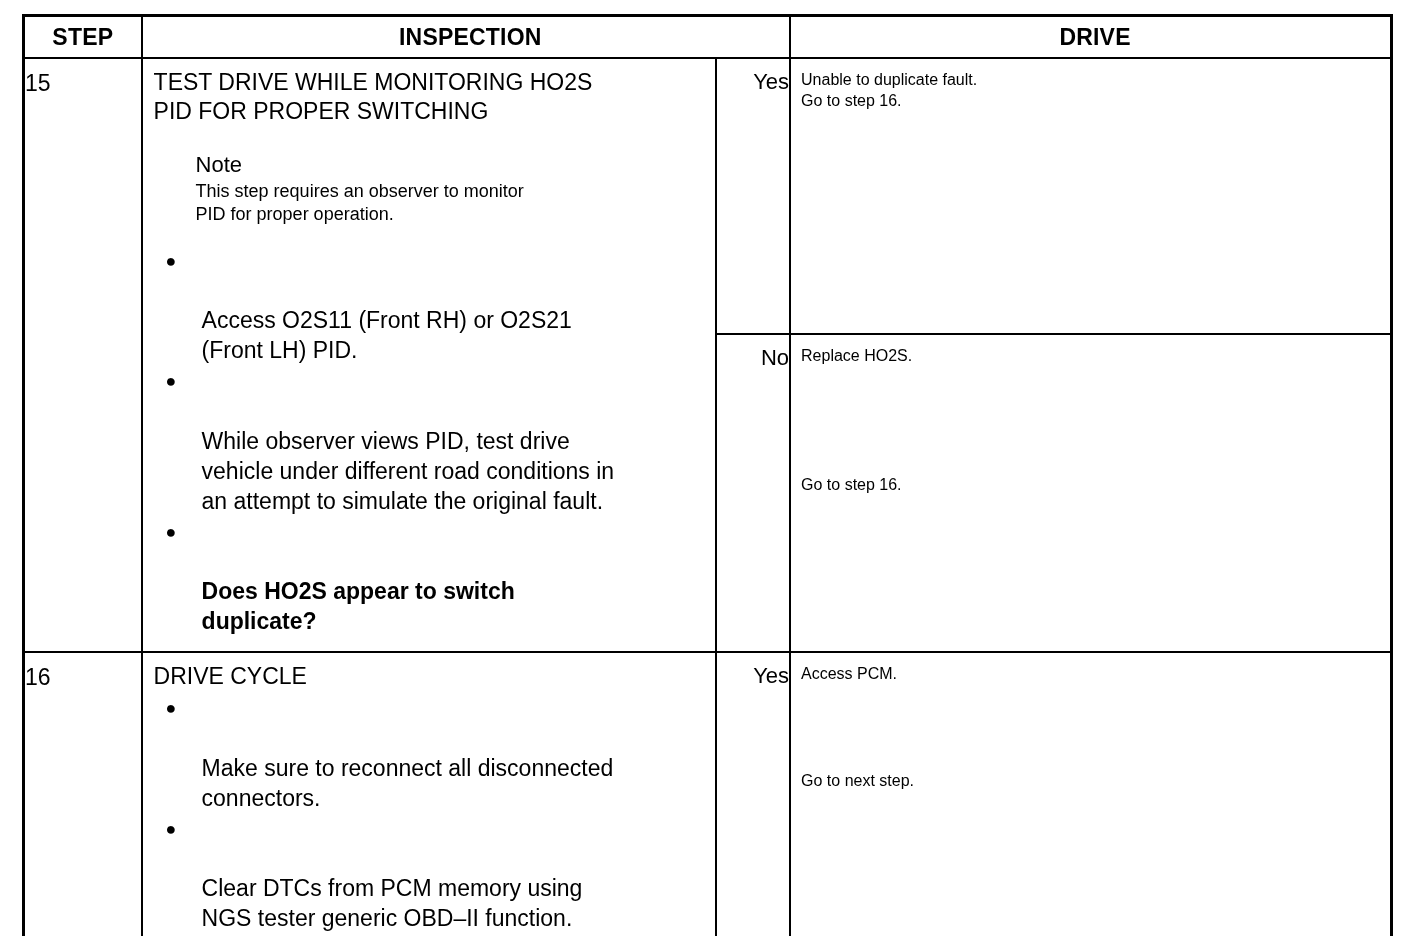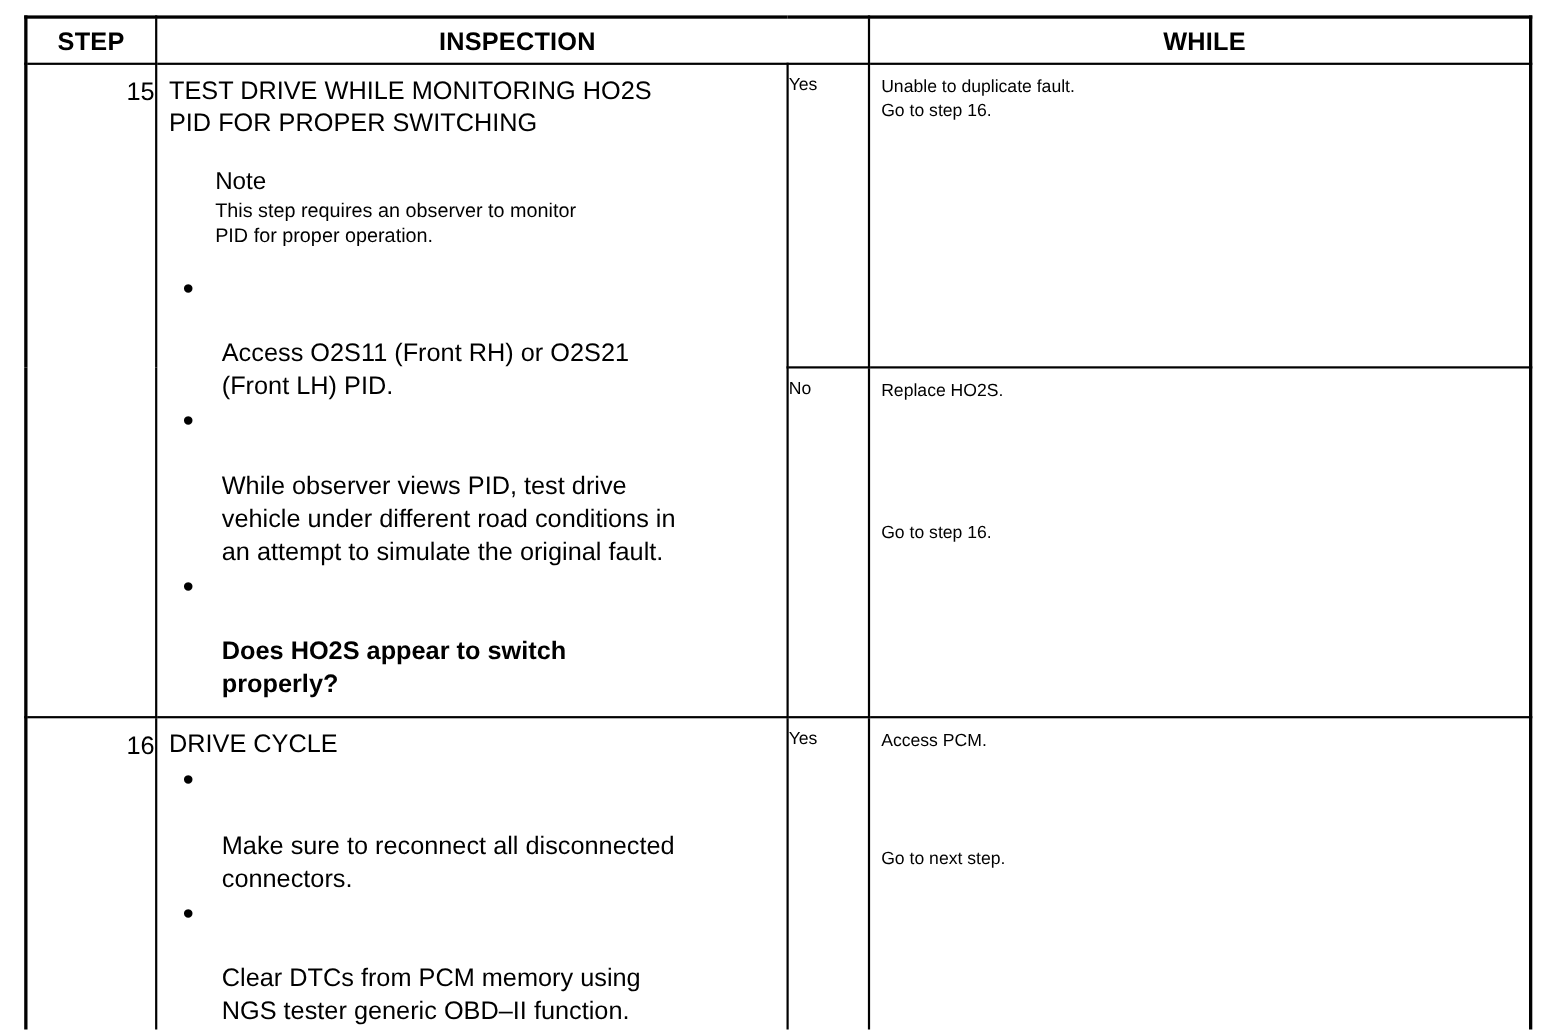--- a/index.html
+++ b/index.html
@@ -62,34 +62,34 @@
   }
 
   
   .c-step  { width: 118px; }
   .c-insp  { width: 574px; }
   .c-yn    { width: 74px;  }
   .c-act   { width: 601px; }
 
   
   .step-num {
+    text-align: left;
+    font-size: 23px;
+    padding-top: 11px !important;
+  }
+
+  .insp {
+    font-size: 23px;
+    line-height: 1.30;
+    padding: 9px 10px 13px 11px !important;
+  }
+
+  .yn {
     text-align: right;
-    font-size: 23px;
-    padding-top: 11px !important;
-  }
-
-  .insp {
-    font-size: 23px;
-    line-height: 1.30;
-    padding: 9px 10px 13px 11px !important;
-  }
-
-  .yn {
-    text-align: left;
-    font-size: 16px;
+    font-size: 22px;
     padding-top: 10px !important;
   }
 
   .act {
     font-size: 16px;
     line-height: 1.32;
     padding: 10px 8px 8px 10px !important;
   }
 
   
@@ -152,21 +152,21 @@
       <col class="c-step">
         <col class="c-insp">
         <col class="c-yn">
         <col class="c-act">
     </colgroup>
 
     <tbody>
         <tr class="hdr">
       <th class="hdr-step">STEP</th>
       <th class="hdr-insp" colspan="2">INSPECTION</th>
-      <th class="hdr-act">WHILE</th>
+      <th class="hdr-act">DRIVE</th>
     </tr>
 
     <tr>
       <td class="step-num" rowspan="2">15</td>
 
       <td class="insp" rowspan="2">
         <div class="title-line">TEST DRIVE WHILE MONITORING HO2S
 PID FOR PROPER SWITCHING</div>
 
         <div class="note-block">
@@ -183,21 +183,21 @@
           </li>
           <li>
             <span class="bl">●</span>
             <span>While observer views PID, test drive
 vehicle under different road conditions in
 an attempt to simulate the original fault.</span>
           </li>
           <li class="bold">
             <span class="bl">●</span>
             <span>Does HO2S appear to switch
-properly?</span>
+duplicate?</span>
           </li>
         </ul>
       </td>
 
       <td class="yn">Yes</td>
       <td class="act">
         <div class="act-line">Unable to duplicate fault.
 Go to step 16.</div>
         <div class="act-gap-1"></div>
       </td>

